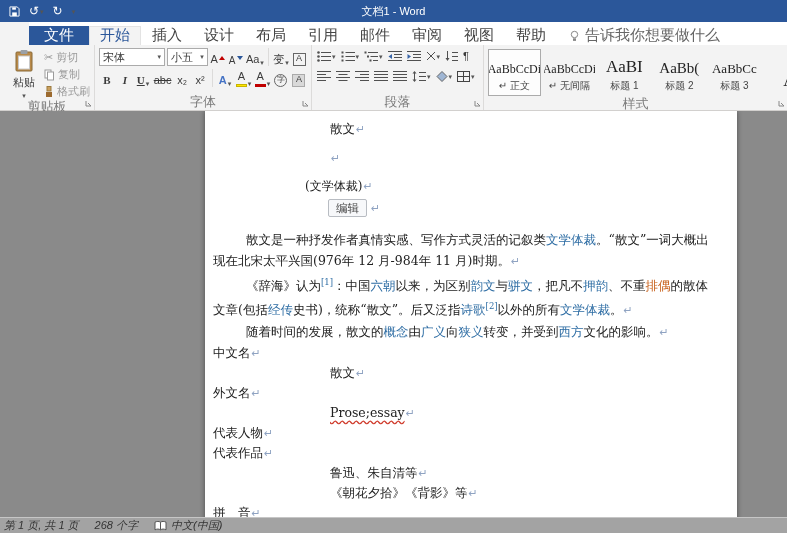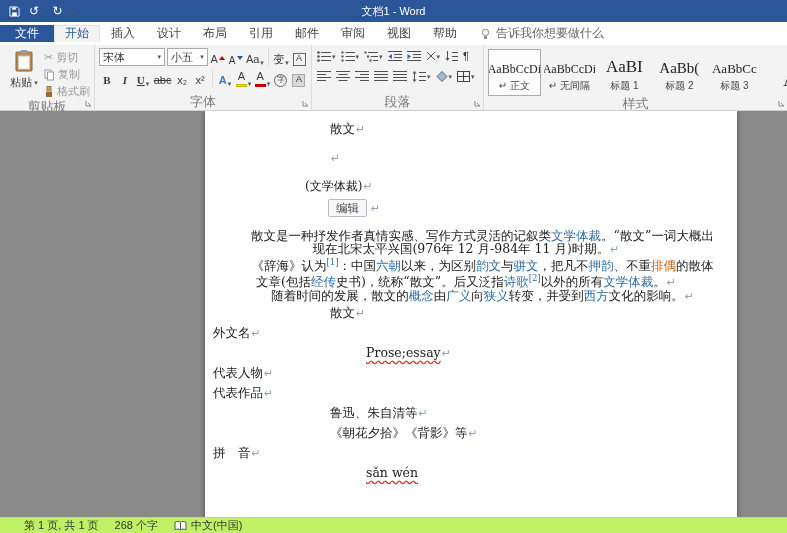--- a/index.html
+++ b/index.html
@@ -11,38 +11,38 @@
   }
 
   
   .titlebar { height:22px; background:#2b579a; color:#fff; display:flex; align-items:center; position:relative; flex:0 0 auto; }
   .qat { display:flex; align-items:center; gap:9px; padding-left:9px; font-size:12px; }
   .qat .qbtn { display:flex; align-items:center; gap:1px; cursor:default; line-height:1; }
   .qat .dd { font-size:7px; }
   .win-title { position:absolute; left:50%; transform:translateX(-50%); font-size:11px; white-space:nowrap; }
 
   
-  .tabrow { height:23px; background:#fff; display:flex; align-items:center; font-size:12px; flex:0 0 auto; }
+  .tabrow { height:23px; background:#fff; display:flex; align-items:flex-end; font-size:15px; flex:0 0 auto;margin-left:29px; }
   .tab-file { background:#2b579a; color:#fff; padding:0 15px; display:flex; align-items:center; }
   .tab { padding:0 11px; display:flex; align-items:center; color:#444; }
   .tab.active { background:#f3f3f3; color:#2b579a; box-shadow: inset 1px 0 #e3e3e3, inset -1px 0 #e3e3e3, inset 0 1px #e3e3e3; }
   .tellme { margin-left:12px; display:flex; align-items:center; gap:5px; color:#666; }
 
   
   .ribbon { height:66px; background:#f3f3f3; border-bottom:1px solid #d2d0ce; display:flex; flex:0 0 auto; font-size:11px; color:#3b3b3b; }
   .group { position:relative; border-right:1px solid #dcdbda; display:flex; flex-direction:column; padding:3px 4px 0 4px; }
   .group-label { height:16px; font-size:13px; color:#7a7a7a; display:flex; align-items:center; justify-content:center; margin-top:auto; }
   .launcher { position:absolute; right:2px; bottom:3px; }
   .gbody { display:flex; flex:1 0 auto; }
   .dd { font-size:7px; color:#555; line-height:1; }
 
   
   .g-clip { width:95px; }
   .paste { display:flex; flex-direction:column; align-items:center; width:42px; padding-top:1px; }
-  .paste .plabel { display:flex; align-items:center; gap:2px; margin-top:2px; }
+  .paste .plabel { display:flex; align-items:center; gap:2px; margin-top:2px;flex-direction:column; }
   .clip-col { display:flex; flex-direction:column; gap:2px; padding-top:2px; }
   .smallbtn { display:flex; align-items:center; gap:3px; color:#9b9b9b; height:15px; white-space:nowrap; }
 
   
   .g-font { width:217px; }
   .g-font .gbody { flex-direction:column; gap:3px; }
   .frow { display:flex; align-items:center; gap:2px; }
   .combo { border:1px solid #ababab; background:#fff; height:18px; display:flex; align-items:center; justify-content:space-between; padding:0 3px;font-family:Liberation Serif, serif; }
   .combo.name { width:72px; } .combo.size { width:44px; }
   .fbtn { height:17px; min-width:16px; display:flex; align-items:flex-end; justify-content:center; padding:0 1px; gap:1px; line-height:1.1; }
@@ -83,31 +83,31 @@
     box-shadow:0 0 5px rgba(0,0,0,.45);
     font-family:"DejaVu Serif", "Liberation Serif", serif;
     font-size:12.5px; color:#212121; padding:8px 18px 0 8px;
   }
   .docline { line-height:19px; white-space:nowrap; }
   .l-title { margin-left:117px; margin-bottom:9px; }
   .l-blank { margin-left:117px; margin-bottom:9px; }
   .l-sub   { margin-left:92px;  margin-bottom:2px; font-size:12px; }
   .l-edit  { margin-left:115px; height:20px; margin-bottom:11px; display:flex; align-items:center; gap:3px; }
   .editbtn { display:inline-block; border:1px solid #b8bcc2; background:#f7f8fa; border-radius:2px; padding:0 7px; line-height:16px; font-size:11.5px; color:#444; font-family:"Liberation Sans", sans-serif; }
-  .para { line-height:13px; text-indent:33px; margin:0;text-align:center; }
+  .para { line-height:21px; text-indent:33px; margin:0; }
   .pmark { color:#8fa3c2; font-size:11px; margin-left:1px; font-family:"DejaVu Sans", sans-serif; }
   .lnk { color:#2e6da4; }
   .warm { color:#c55a11; }
   .ref { color:#2e6da4; font-size:8.5px; vertical-align:super; }
   .flabel { color:#212121; }
   .fval { margin-left:117px; }
-  .spell { text-decoration:underline wavy #cf3a2b; text-underline-offset:2px;margin-left:36px; }
-
-  
-  .statusbar { height:16px; background:#bef264; border-top:1px solid #c6c6c6; display:flex; align-items:center; gap:16px; padding-left:24px; font-size:11px; color:#333; flex:0 0 auto; }
+  .spell { text-decoration:underline wavy #cf3a2b; text-underline-offset:2px; }
+
+  
+  .statusbar { height:16px; background:#a3a3a3; border-top:1px solid #c6c6c6; display:flex; align-items:center; gap:16px; padding-left:4px; font-size:11px; color:#333; flex:0 0 auto;font-style:italic; }
   .sitem { display:flex; align-items:center; gap:4px; white-space:nowrap; }
 
   svg { display:block; }
 </style>
 </head>
 <body>
 
 <div class="app">
 
   <div class="titlebar">
@@ -509,20 +509,21 @@
           <span class="editbtn">编辑</span>
           <span class="pmark">↵</span>
         </div>
 
       <p class="para"><span>散文是一种抒发作者真情实感、写作方式灵活的记叙类</span><span class="lnk">文学体裁</span><span>。“散文”一词大概出现在北宋太平兴国(976年 12 月-984年 11 月)时期。</span><span class="pmark">↵</span></p>
 
       <p class="para"><span>《辞海》认为</span><span class="ref">[1]</span><span>：中国</span><span class="lnk">六朝</span><span>以来，为区别</span><span class="lnk">韵文</span><span>与</span><span class="lnk">骈文</span><span>，把凡不</span><span class="lnk">押韵</span><span>、不重</span><span class="warm">排偶</span><span>的散体文章(包括</span><span class="lnk">经传</span><span>史书)，统称“散文”。后又泛指</span><span class="lnk">诗歌</span><span class="ref">[2]</span><span>以外的所有</span><span class="lnk">文学体裁</span><span>。</span><span class="pmark">↵</span></p>
 
       <p class="para"><span>随着时间的发展，散文的</span><span class="lnk">概念</span><span>由</span><span class="lnk">广义</span><span>向</span><span class="lnk">狭义</span><span>转变，并受到</span><span class="lnk">西方</span><span>文化的影响。</span><span class="pmark">↵</span></p>
 
+      <div class="docline"><span class="flabel">中文名</span><span class="pmark">↵</span></div>
       <div class="docline fval"><span>散文</span><span class="pmark">↵</span></div>
 
       <div class="docline"><span class="flabel">外文名</span><span class="pmark">↵</span></div>
       <div class="docline fval"><span class="spell">Prose;essay</span><span class="pmark">↵</span></div>
 
       <div class="docline"><span class="flabel">代表人物</span><span class="pmark">↵</span></div>
       <div class="docline"><span class="flabel">代表作品</span><span class="pmark">↵</span></div>
 
       <div class="docline fval"><span>鲁迅、朱自清等</span><span class="pmark">↵</span></div>
       <div class="docline fval"><span>《朝花夕拾》《背影》等</span><span class="pmark">↵</span></div>

